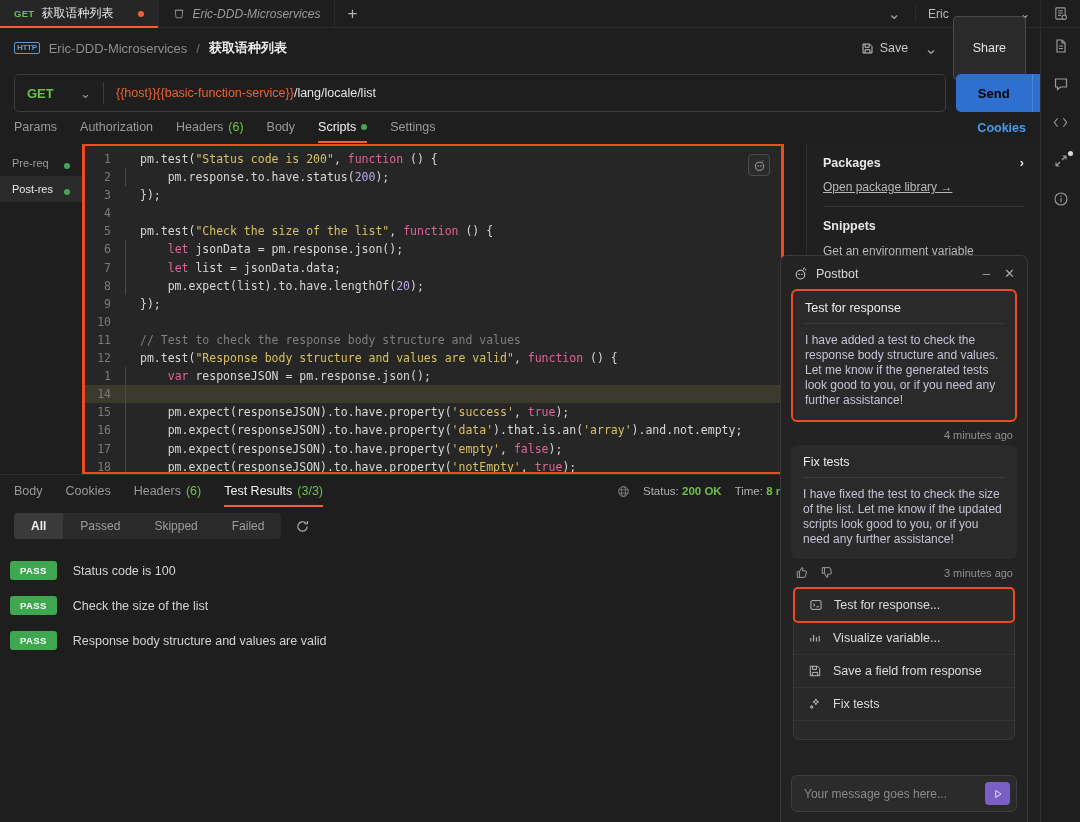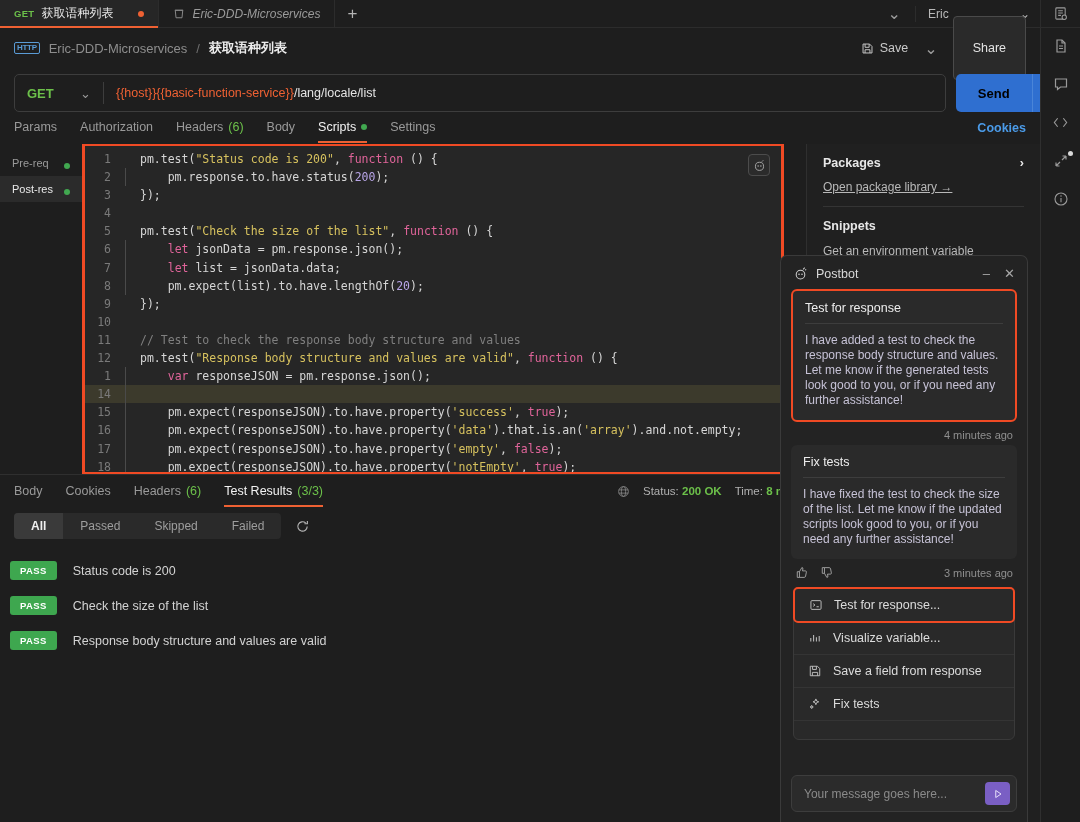--- a/index.html
+++ b/index.html
@@ -399,21 +399,21 @@
           <div class="refresh">
             <svg width="15" height="15" viewBox="0 0 16 16" fill="none" stroke="currentColor" stroke-width="1.2">
                 <path d="M13 8a5 5 0 1 1-1.6-3.7"></path>
                 <path d="M13.2 2v3.1h-3.1"></path>
               </svg>
           </div>
         </div>
         <div class="results">
           <div class="result">
             <span class="pass">PASS</span>
-            <span class="rtext">Status code is 200</span>
+            <span class="rtext">Status code is 100</span>
           </div>
           <div class="result">
             <span class="pass">PASS</span>
             <span class="rtext">Check the size of the list</span>
           </div>
           <div class="result">
             <span class="pass">PASS</span>
             <span class="rtext">Response body structure and values are valid</span>
           </div>
         </div>

